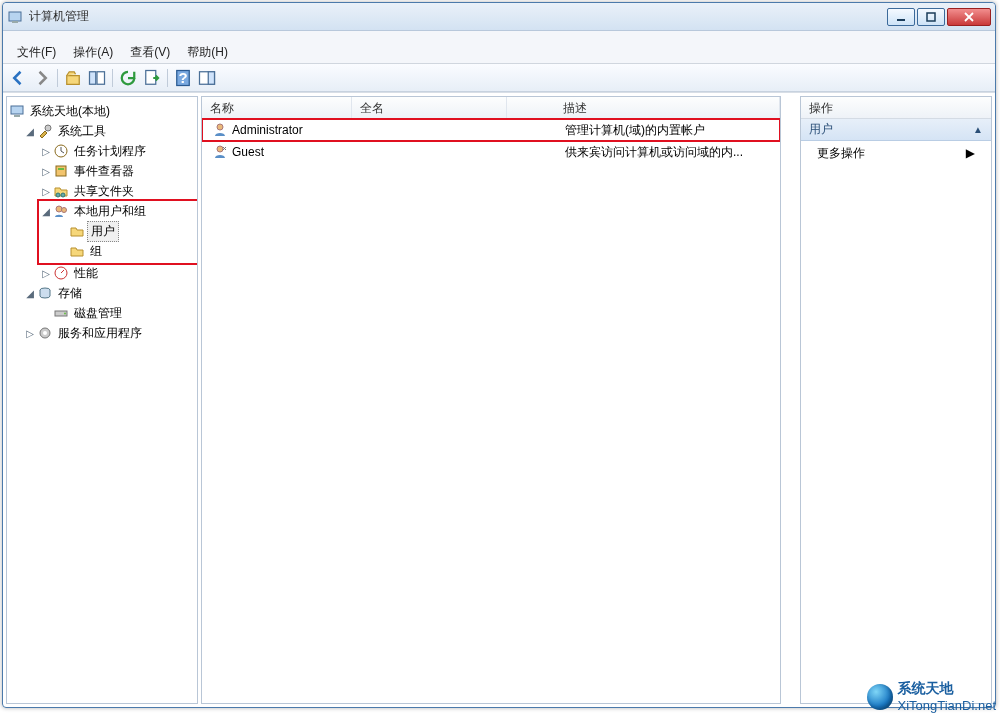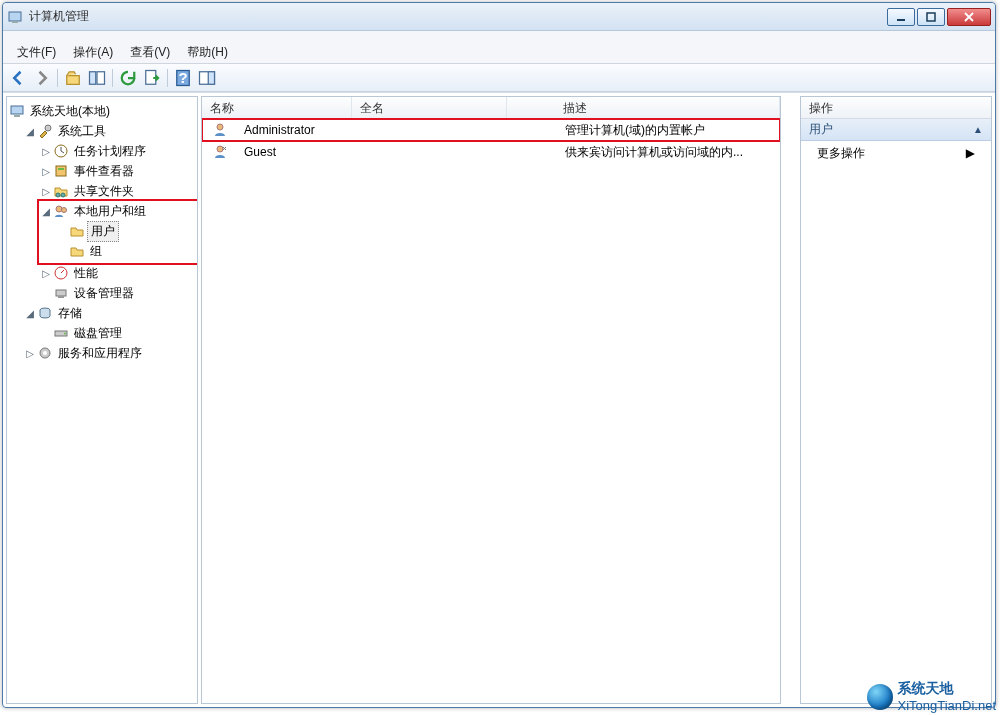--- a/index.html
+++ b/index.html
@@ -39,21 +39,21 @@
 .tree .ico { width: 16px; height: 16px; display: inline-flex; align-items: center; justify-content: center; }
 .tree .lbl { padding: 1px 3px; }
 .tree .selected .lbl { background: #f0f0f0; border: 1px dotted #888; }
 .tree ul { list-style: none; padding-left: 16px; }
 .highlight-box { outline: 2px solid #e01020; outline-offset: 0; }
 
 
 .list-header { display: flex; height: 22px; background: linear-gradient(#fdfefe,#eef2f7); border-bottom: 1px solid #d4dbe4; justify-content: space-between; }
 .list-header .col { padding: 3px 8px; border-right: 1px solid #e0e6ee; color: #333; }
 .list-body .lrow { display: flex; height: 22px; align-items: center; padding-left: 4px; cursor: default; }
-.list-body .cell { padding: 0 6px; display: flex; align-items: center; gap: 16px; }
+.list-body .cell { padding: 0 6px; display: flex; align-items: center; gap: 4px; }
 .list-body .uico { width: 16px; height: 16px; }
 .col-name { width: 150px; }
 .col-full { width: 155px; }
 .col-desc { flex: 1; margin-left: 48px; }
 .row-outline { outline: 2px solid #e01020; outline-offset: -1px; }
 
 
 .actions-header { height: 22px; background: linear-gradient(#fdfefe,#eef2f7); border-bottom: 1px solid #d4dbe4; padding: 3px 8px; color: #333; }
 .actions-sub { height: 22px; background: linear-gradient(#e7eff9,#d5e4f5); border-bottom: 1px solid #b9cde4; display: flex; align-items: center; justify-content: space-between; padding: 0 8px; color: #2b4f77; }
 .actions-sub .arrow { font-size: 10px; }
@@ -261,32 +261,20 @@
                   <span class="exp">▷</span>
                   <span class="ico">
                         <svg viewBox="0 0 16 16">
                           <circle cx="8" cy="8" r="6" fill="#fff" stroke="#c33"></circle>
                           <path d="M8 8l3-3" stroke="#c33"></path>
                         </svg>
                       </span>
                   <span class="lbl">性能</span>
                 </div>
                   </li>
-                <li>
-                    <div class="row">
-                  <span class="exp"></span>
-                  <span class="ico">
-                        <svg viewBox="0 0 16 16">
-                          <rect x="3" y="5" width="10" height="6" fill="#ccc" stroke="#777"></rect>
-                          <rect x="5" y="11" width="6" height="2" fill="#999"></rect>
-                        </svg>
-                      </span>
-                  <span class="lbl">设备管理器</span>
-                </div>
-                  </li>
               </ul>
             </li>
             <li>
               <div class="row">
                 <span class="exp">◢</span>
                 <span class="ico">
                     <svg viewBox="0 0 16 16">
                       <ellipse cx="8" cy="5" rx="5" ry="2" fill="#cde" stroke="#578"></ellipse>
                       <path d="M3 5v6a5 2 0 0 0 10 0v-6" fill="#cde" stroke="#578"></path>
                     </svg>

